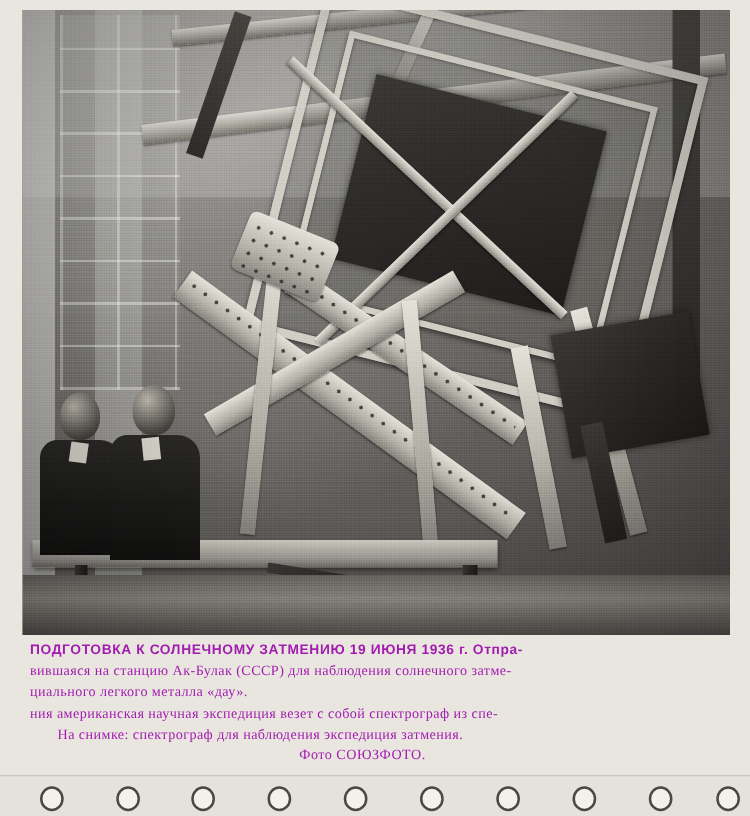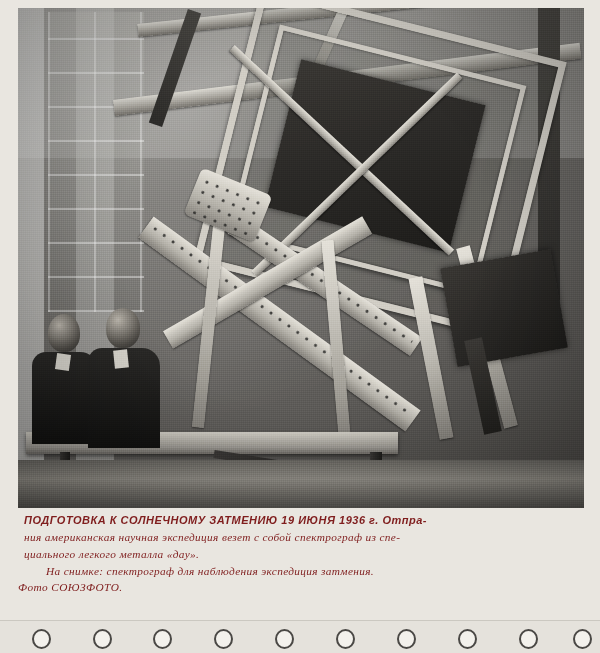--- a/index.html
+++ b/index.html
@@ -141,41 +141,40 @@
     background: linear-gradient(180deg, #6a6863, #908d86 40%, #55534f);
   }
 
   
   .caption {
     position: absolute;
     left: 18px;
     top: 512px;
     width: 566px;
     height: 104px;
-    color: #7f1d1d;
-    font-style: italic;
+    color: #a21caf;
   }
   .cap-line {
     font-family: "Liberation Serif", serif;
     font-size: 11.3px;
     line-height: 17px;
     letter-spacing: 0.35px;
     text-align: justify;
     padding: 0 6px;
     white-space: nowrap;
   }
   .cap-line.lead {
     font-family: "Liberation Sans", sans-serif;
     font-weight: bold;
     letter-spacing: 0.5px;
     font-size: 11px;
   }
   .cap-line.indent { text-indent: 22px; }
   .cap-credit {
-    text-align: left;
+    text-align: center;
     padding-right: 22px;
     font-family: "Liberation Serif", serif;
     font-size: 11.3px;
     letter-spacing: 0.4px;
     margin-top: 1px;
   }
 
   
   .holes {
     position: absolute;
@@ -251,22 +250,23 @@
     <div class="person-body" style="left:70px; top:340px; width:72px; height:100px;"></div>
     <div class="person-shirt" style="left:96px; top:342px; width:14px; height:18px; transform:rotate(-6deg);"></div>
 
     <div class="floor"></div>
     <div class="grain"></div>
     <div class="vign"></div>
   </div>
 
   <div class="caption">
     <div class="cap-line lead">ПОДГОТОВКА К СОЛНЕЧНОМУ  ЗАТМЕНИЮ 19 ИЮНЯ 1936 г. Отпра-</div>
+    <div class="cap-line">вившаяся на станцию Ак-Булак (СССР) для наблюдения солнечного затме-</div>
+    <div class="cap-line">циального легкого металла «дау».</div>
     <div class="cap-line">ния американская научная экспедиция везет с собой спектрограф из спе-</div>
-    <div class="cap-line">циального легкого металла «дау».</div>
     <div class="cap-line indent">На снимке: спектрограф для наблюдения экспедиция затмения.</div>
     <div class="cap-credit">Фото СОЮЗФОТО.</div>
   </div>
 
   <div class="holes">
 
   <div class="hole" style="left: 32px;"></div>
       <div class="hole" style="left: 93px;"></div>
       <div class="hole" style="left: 153px;"></div>
       <div class="hole" style="left: 214px;"></div>

